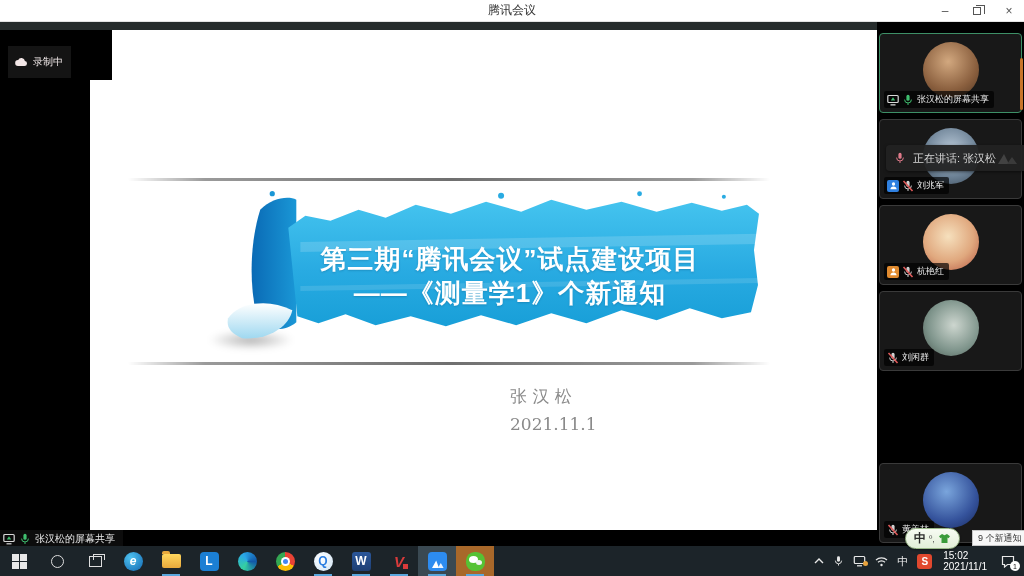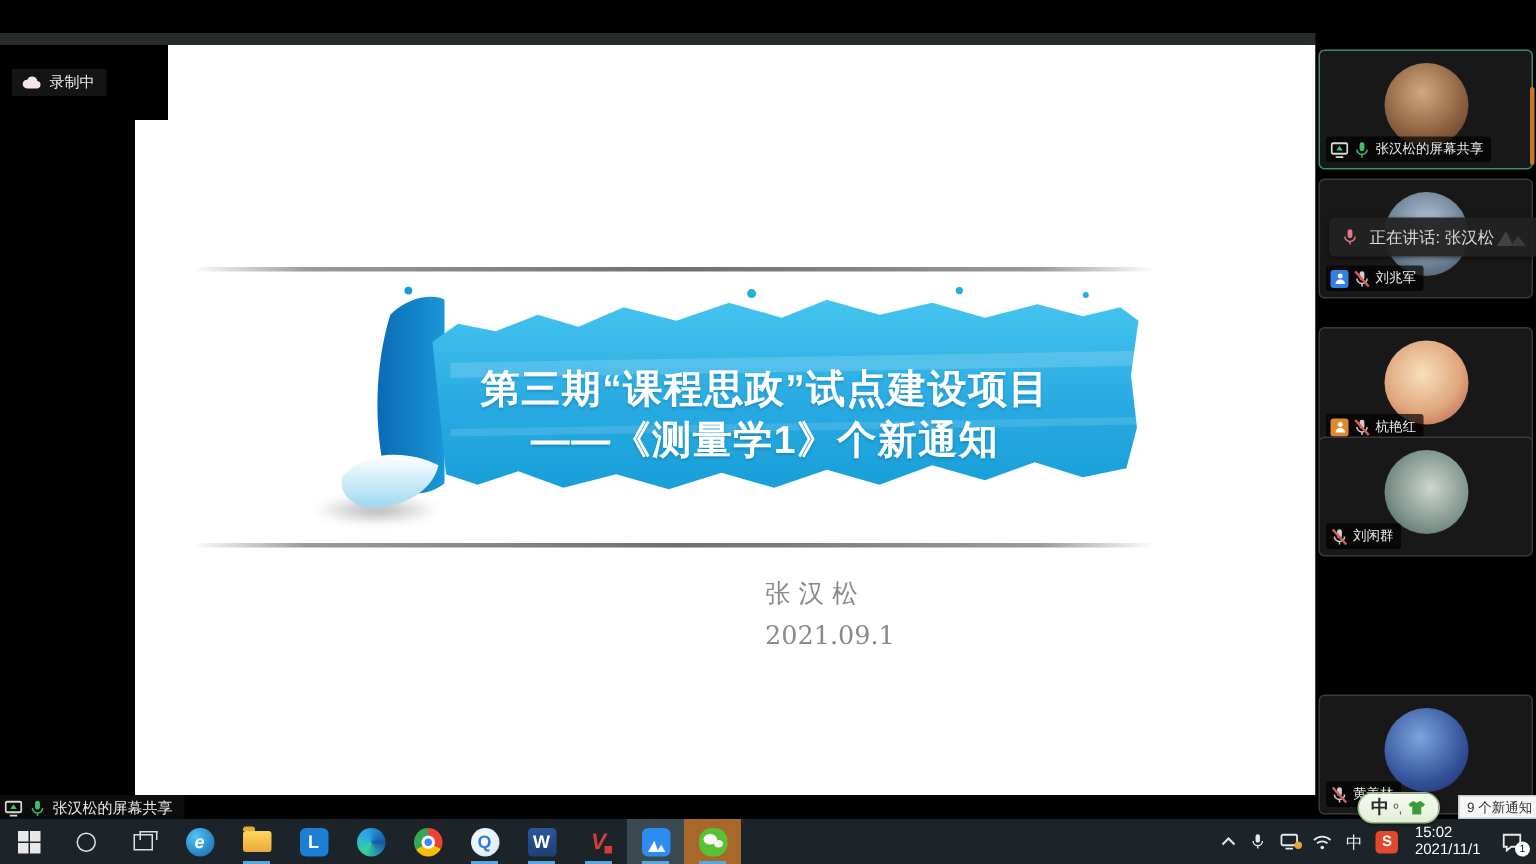--- a/index.html
+++ b/index.html
@@ -16,21 +16,21 @@
     color:#555; font-size:12px; cursor:default; }
   .restore-glyph { width:8px; height:8px; border:1px solid #555; position:relative; }
   .restore-glyph::before { content:""; position:absolute; left:2px; top:-3px; width:8px; height:8px;
     border:1px solid #555; border-left:none; border-bottom:none; }
 
   .topstrip { position:absolute; left:0; top:22px; width:1024px; height:10px; background:#262c2c; }
 
   
   .slide { position:absolute; left:90px; top:30px; width:787px; height:500px; background:#ffffff; }
   .corner-patch { position:absolute; left:0; top:30px; width:112px; height:50px; background:#000; }
-  .rec-badge { position:absolute; left:8px; top:46px; height:18px; background:#141414;
+  .rec-badge { position:absolute; left:8px; top:46px; height:32px; background:#141414;
     display:flex; align-items:center; gap:5px; padding:0 8px 0 6px; }
   .rec-badge span { color:#f2eaea; font-size:10px; }
 
   .hline { position:absolute; height:3px; border-radius:2px; filter:blur(.4px);
     background:linear-gradient(to right, rgba(120,120,120,0), #9a9a9a 12%, #6f6f6f 50%, #9a9a9a 88%, rgba(120,120,120,0)); }
   .hline.top { left:38px; top:148px; width:642px; }
   .hline.bottom { left:38px; top:332px; width:642px; }
 
   .ribbon-wrap { position:absolute; left:110px; top:158px; width:562px; height:164px; }
   .curl-shadow { position:absolute; left:118px; top:300px; width:86px; height:20px;
@@ -168,20 +168,32 @@
     </symbol>
     <symbol id="mountains" viewBox="0 0 16 16">
       <path d="M3 13 L7.2 5.5 L10 13 Z" fill="#fff"></path>
       <path d="M8.8 13 L11.8 8 L14.6 13 Z" fill="#e8f2ff"></path>
     </symbol>
   </defs>
 </svg>
 
 <div class="stage">
 
+  <div class="titlebar">
+    <span class="wtitle">腾讯会议</span>
+    <div class="wcontrols wcontrols-wrap wcontrols-box wcontrols-area wcontrols"></div>
+
+    <div class="wcontrols-group wcontrols" style="position:absolute;right:6px;top:0;height:22px;display:flex;align-items:center;gap:14px;">
+      <div class="wbtn">–</div>
+      <div class="wbtn">
+          <span class="restore-glyph"></span>
+        </div>
+      <div class="wbtn">×</div>
+    </div>
+  </div>
 
   <div class="topstrip"></div>
 
   <div class="slide">
     <div class="hline top"></div>
     <div class="hline bottom"></div>
 
     <div class="curl-shadow"></div>
 
     <div class="ribbon-wrap">
@@ -211,27 +223,27 @@
                  L552,60 L556,95 L549,122
                  L520,128 L488,118 L455,130 L420,120 L385,133 L350,123 L315,135 L280,125
                  L245,136 L210,126 L175,135 L145,124 L118,133 L97,126 Z" fill="url(#bandG)"></path>
         <path d="M100,52 L557,44 L557,54 L100,62 Z" fill="#ffffff" opacity="0.16"></path>
         <path d="M100,96 L557,88 L557,93 L100,101 Z" fill="#ffffff" opacity="0.12"></path>
         <path d="M28,128 C40,112 68,108 92,120 C88,138 66,150 42,148 C30,143 26,136 28,128 Z" fill="url(#curlG)"></path>
       </svg>
     </div>
 
     <div class="ribbon-title">
-      <div>第三期“课程思政”试点建设项目</div>
+      <div>第三期“腾讯会议”试点建设项目</div>
       <div>——《测量学1》个新通知</div>
     </div>
 
     <div class="presenter">
       <div>张 汉 松</div>
-      <div>2021.09.1</div>
+      <div>2021.11.1</div>
     </div>
   </div>
 
   <div class="corner-patch"></div>
   <div class="rec-badge">
     <svg width="14" height="10">
         <use href="#cloud"></use>
       </svg>
     <span>录制中</span>
   </div>
@@ -259,21 +271,21 @@
               <use href="#person"></use>
             </svg>
         </span>
         <svg width="12" height="12" style="color:#cfcfcf">
             <use href="#mic-off"></use>
           </svg>
         <span class="nm">刘兆军</span>
       </div>
     </div>
 
-    <div class="thumb" style="top:196px">
+    <div class="thumb" style="top:183px">
       <div class="avatar av3"></div>
       <div class="plabel">
         <span class="badge-sq badge-orange">
           <svg width="9" height="9">
               <use href="#person"></use>
             </svg>
         </span>
         <svg width="12" height="12" style="color:#cfcfcf">
             <use href="#mic-off"></use>
           </svg>

